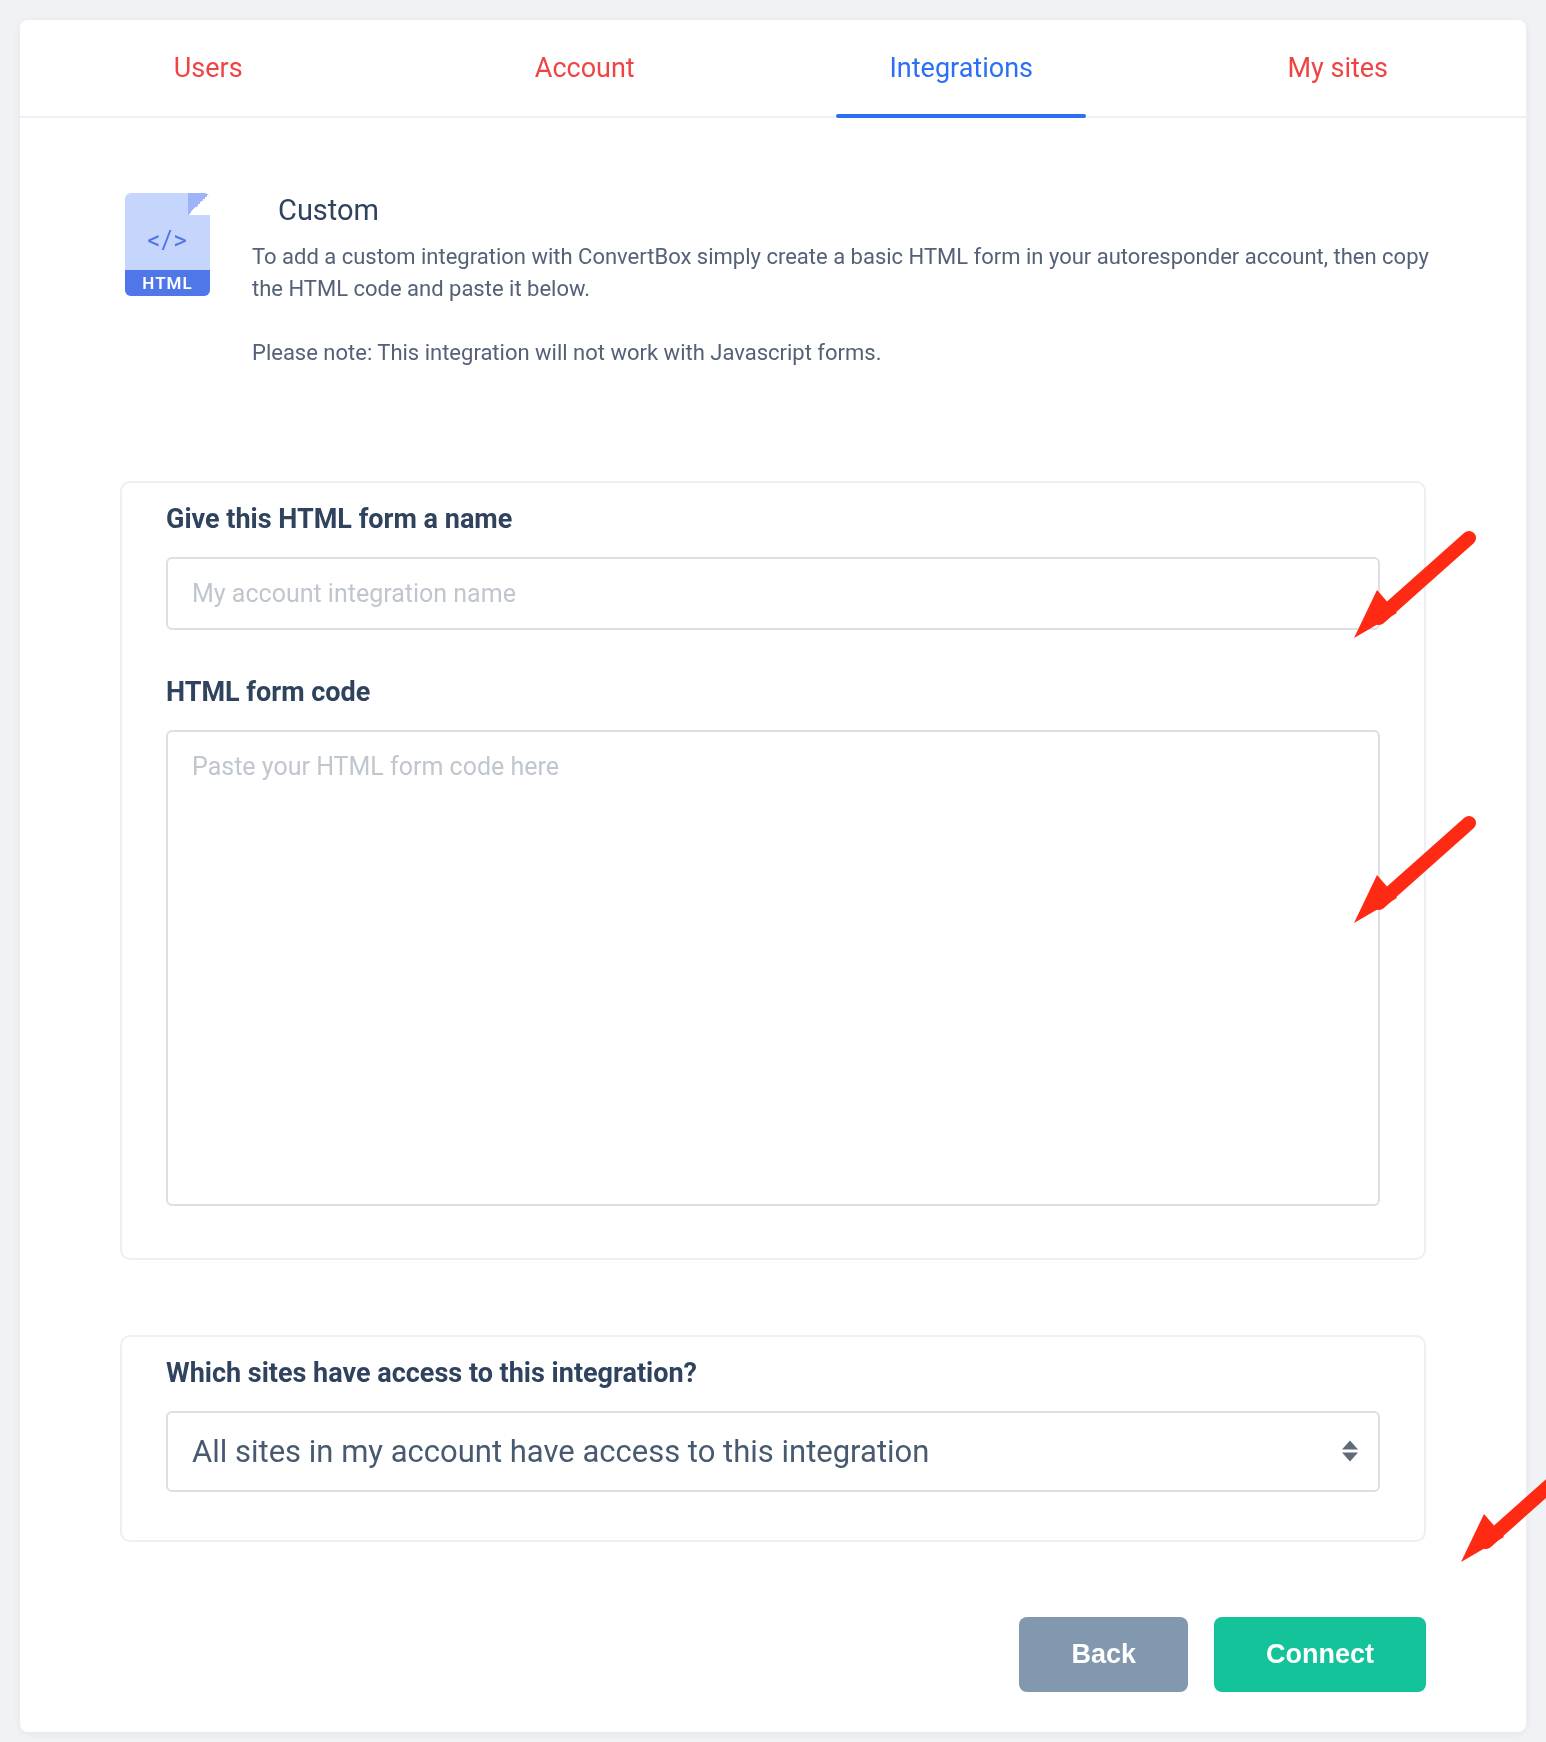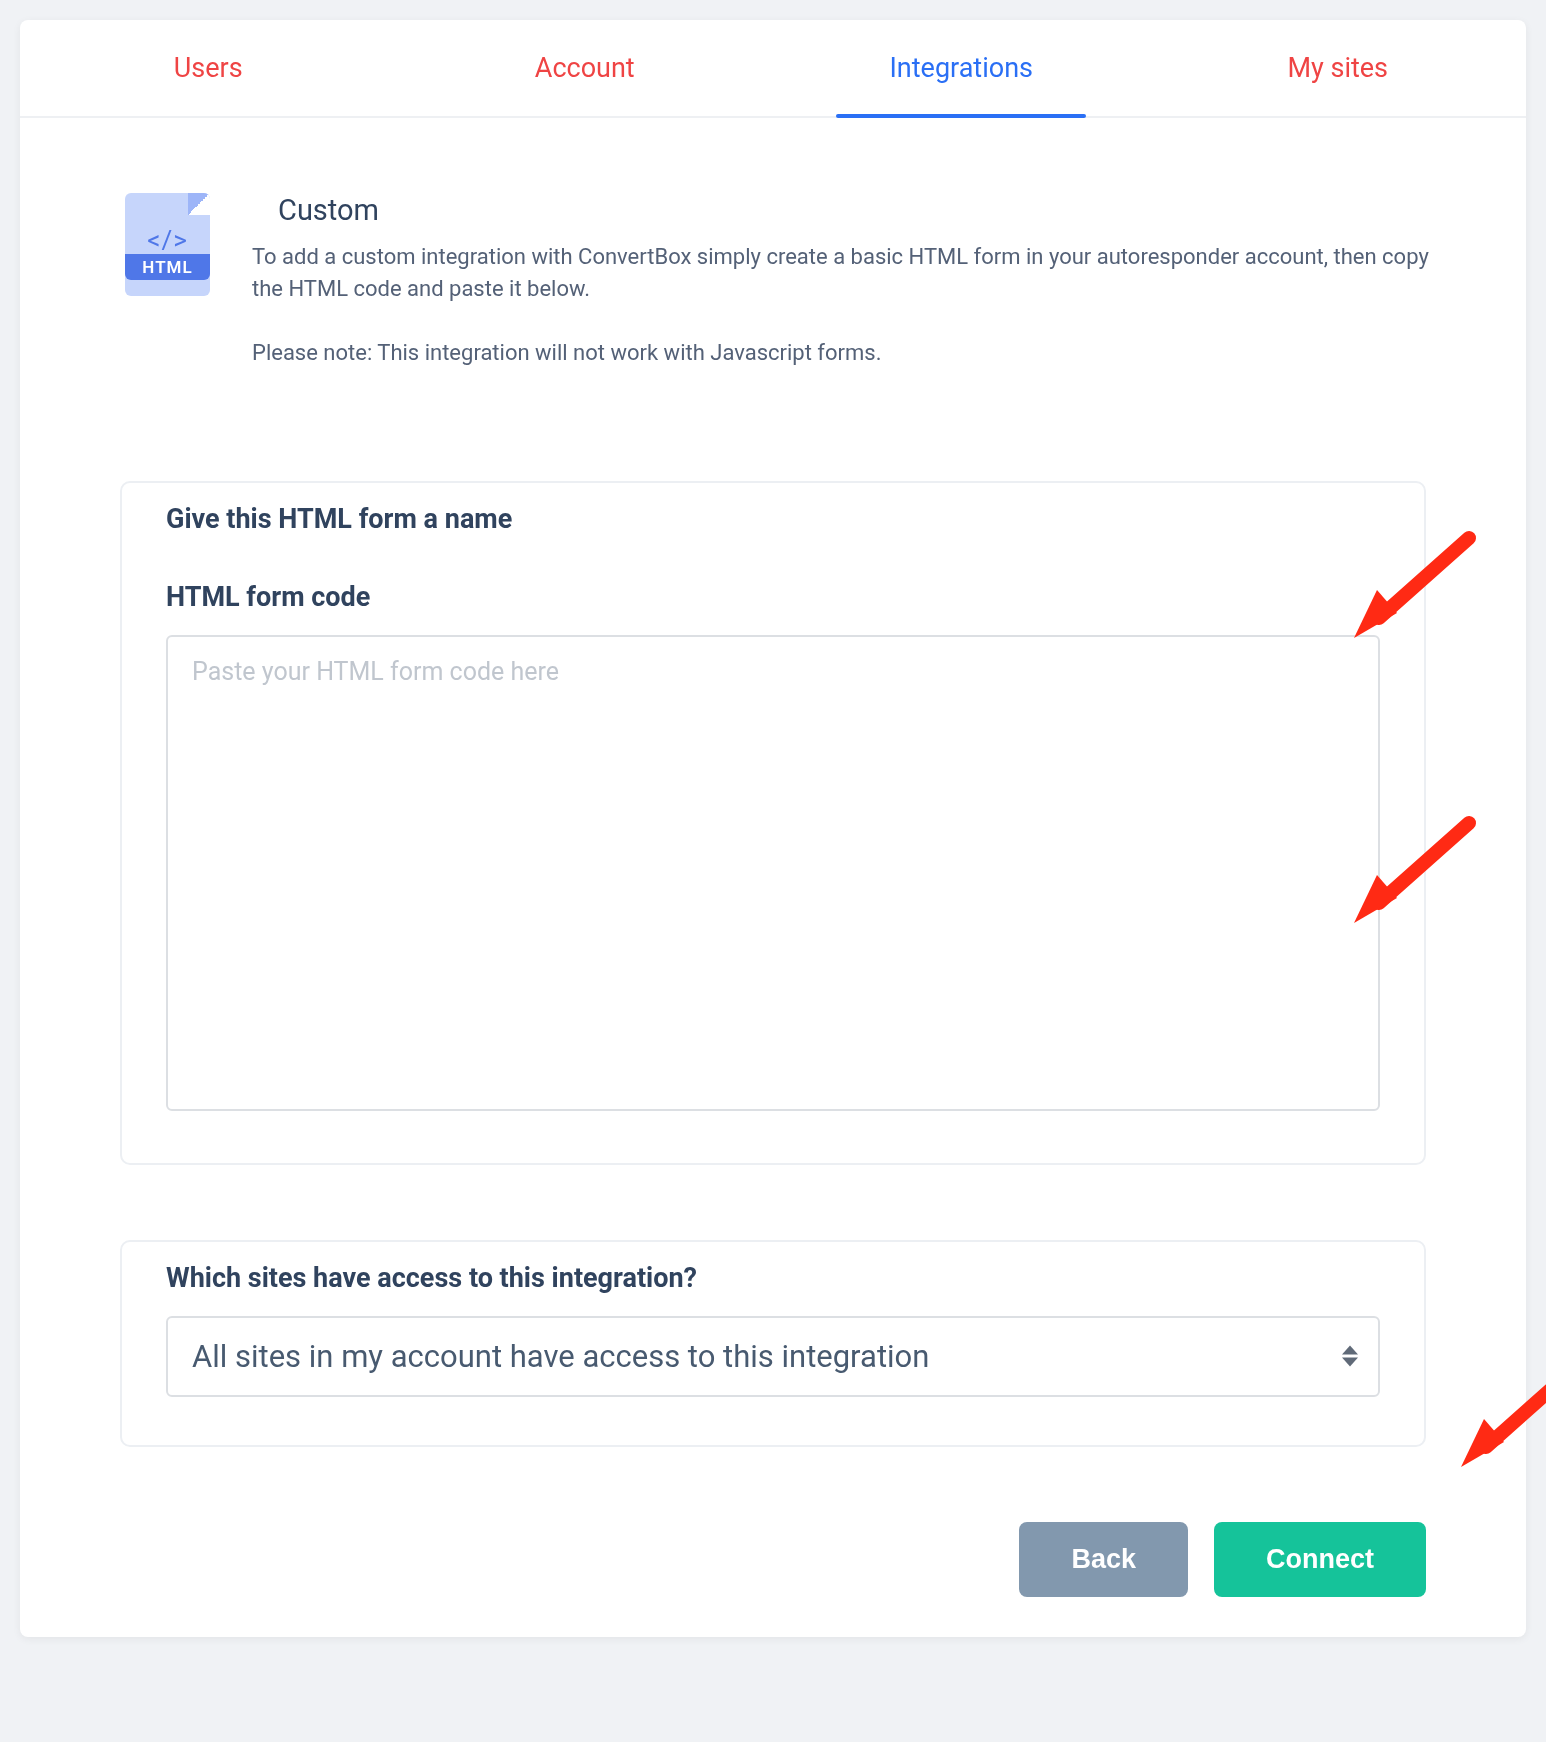--- a/index.html
+++ b/index.html
@@ -79,21 +79,21 @@
     }
     .html-icon .code {
       color: #4f77e8;
       font-size: 26px;
       font-weight: 400;
       letter-spacing: 1px;
       margin-top: -10px;
     }
     .html-icon .badge {
       position: absolute;
-      bottom: 16px;
+      bottom: 0;
       left: 0;
       right: 0;
       background: #4f77e8;
       color: #ffffff;
       font-size: 17px;
       font-weight: 600;
       text-align: center;
       padding: 3px 0;
       border-radius: 0 0 6px 6px;
       letter-spacing: 1px;
@@ -239,20 +239,21 @@
     </div>
     <div class="intro-text">
       <h2>Custom</h2>
       <p>To add a custom integration with ConvertBox simply create a basic HTML form in your autoresponder account, then copy the HTML code and paste it below.</p>
       <p>Please note: This integration will not work with Javascript forms.</p>
     </div>
   </div>
 
   <div class="panel" style="position:relative;">
     <label>Give this HTML form a name</label>
+    <input type="text" class="text-input" placeholder="My account integration name" style="">
     
     <label class="second-label">HTML form code</label>
     <textarea class="textarea-input" placeholder="Paste your HTML form code here" style=""></textarea>
 
     
     <div class="arrow-annot" style="top:45px; right:-55px;">
       <svg width="140" height="120" viewBox="0 0 140 120">
         <line x1="130" y1="10" x2="40" y2="90" stroke="#ff2a14" stroke-width="14" stroke-linecap="round"></line>
         <polygon points="15,110 58,85 38,62" fill="#ff2a14"></polygon>
       </svg>

